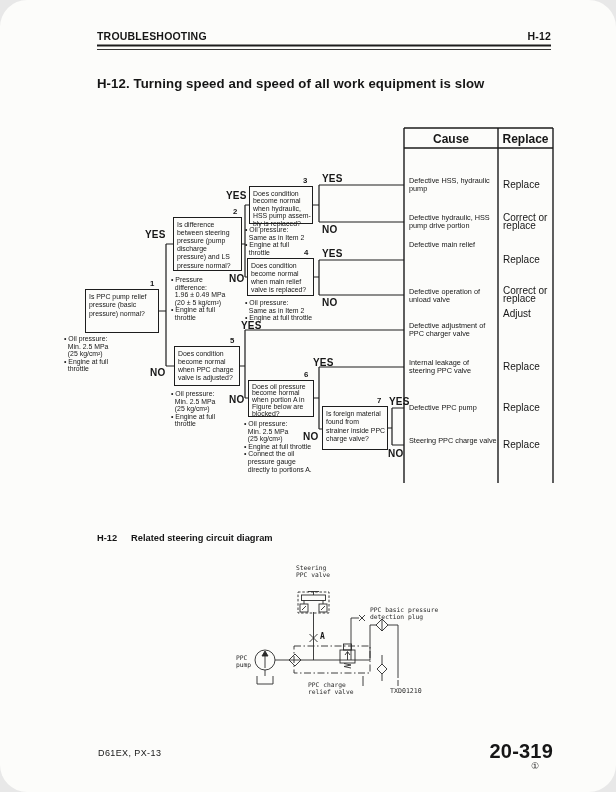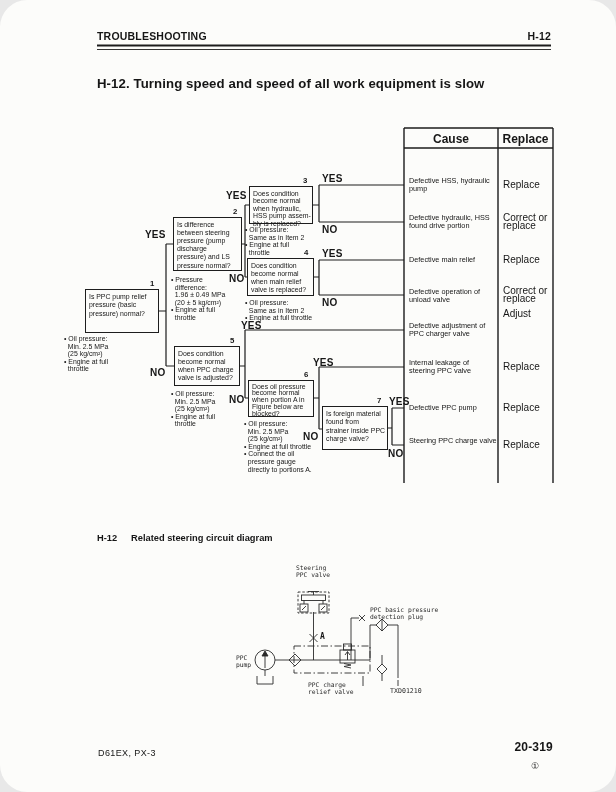--- a/index.html
+++ b/index.html
@@ -15,21 +15,21 @@
   .num{position:absolute;z-index:2;font-weight:bold;font-size:7.8px;}
   .yn{position:absolute;z-index:2;font-size:10px;font-weight:bold;letter-spacing:.2px;}
   .note{position:absolute;z-index:2;font-size:6.9px;line-height:7.6px;white-space:pre;}
   .thead{position:absolute;z-index:2;font-weight:bold;font-size:12px;text-align:center;}
   .cell{position:absolute;z-index:2;left:409px;width:88px;font-size:7.3px;line-height:8px;}
   .rcell{position:absolute;z-index:2;left:503px;width:48px;font-size:10px;line-height:8px;}
   .dlabel{position:absolute;z-index:2;font-family:"DejaVu Sans Mono",monospace;
           font-size:6.3px;line-height:7px;white-space:pre;color:#2a2a2a;}
   .secthead{font-weight:bold;font-size:9.3px;}
   .foot{font-size:9px;letter-spacing:.4px;}
-  .pageno{font-size:12px;font-weight:bold;letter-spacing:.2px;}
+  .pageno{font-size:20px;font-weight:bold;letter-spacing:.2px;}
   .mark{font-size:9px;}
   .ptA{position:absolute;z-index:2;font-weight:bold;font-size:8px;font-family:"DejaVu Sans Mono",monospace;}
 </style>
 </head>
 <body>
 
 <div class="page">
 
   <svg class="lines" width="616" height="792" viewBox="0 0 616 792">
     <g stroke="#1c1c1c" fill="none">
@@ -171,22 +171,22 @@
   (25 kg/cm²)
 • Engine at full throttle
 • Connect the oil
   pressure gauge
   directly to portions A.</div>
 
   <div class="thead" style="left:404px;top:132px;width:94px;">Cause</div>
   <div class="thead" style="left:498px;top:132px;width:55px;">Replace</div>
 
   <div class="cell" style="top:177px;">Defective HSS, hydraulic pump</div>
-  <div class="cell" style="top:214px;">Defective hydraulic, HSS found drive portion</div>
-  <div class="cell" style="top:256px;">Defective main relief</div>
+  <div class="cell" style="top:214px;">Defective hydraulic, HSS pump drive portion</div>
+  <div class="cell" style="top:241px;">Defective main relief</div>
   <div class="cell" style="top:288px;">Defective operation of unload valve</div>
   <div class="cell" style="top:322px;">Defective adjustment of PPC charger valve</div>
   <div class="cell" style="top:359px;">Internal leakage of steering PPC valve</div>
   <div class="cell" style="top:404px;">Defective PPC pump</div>
   <div class="cell" style="top:437px;">Steering PPC charge valve</div>
 
   <div class="rcell" style="top:181px;">Replace</div>
   <div class="rcell" style="top:214px;">Correct or replace</div>
   <div class="rcell" style="top:256px;">Replace</div>
   <div class="rcell" style="top:287px;">Correct or replace</div>
@@ -202,17 +202,17 @@
 PPC valve</div>
   <div class="dlabel" style="left:370px;top:606px;">PPC basic pressure
 detection plug</div>
   <div class="ptA" style="left:320px;top:632px;">A</div>
   <div class="dlabel" style="left:236px;top:654px;">PPC
 pump</div>
   <div class="dlabel" style="left:308px;top:681px;">PPC charge
 relief valve</div>
   <div class="dlabel" style="left:390px;top:688px;font-size:6.6px;">TXD01210</div>
 
-  <div class="abs foot" style="left:98px;top:748px;">D61EX, PX-3</div>
+  <div class="abs foot" style="left:98px;top:748px;">D61EX, PX-13</div>
   <div class="abs pageno" style="left:455px;top:740px;width:98px;text-align:right;">20-319</div>
   <div class="abs mark" style="left:455px;top:761px;width:84px;text-align:right;">①</div>
 
 </div>
 
 </body></html>

